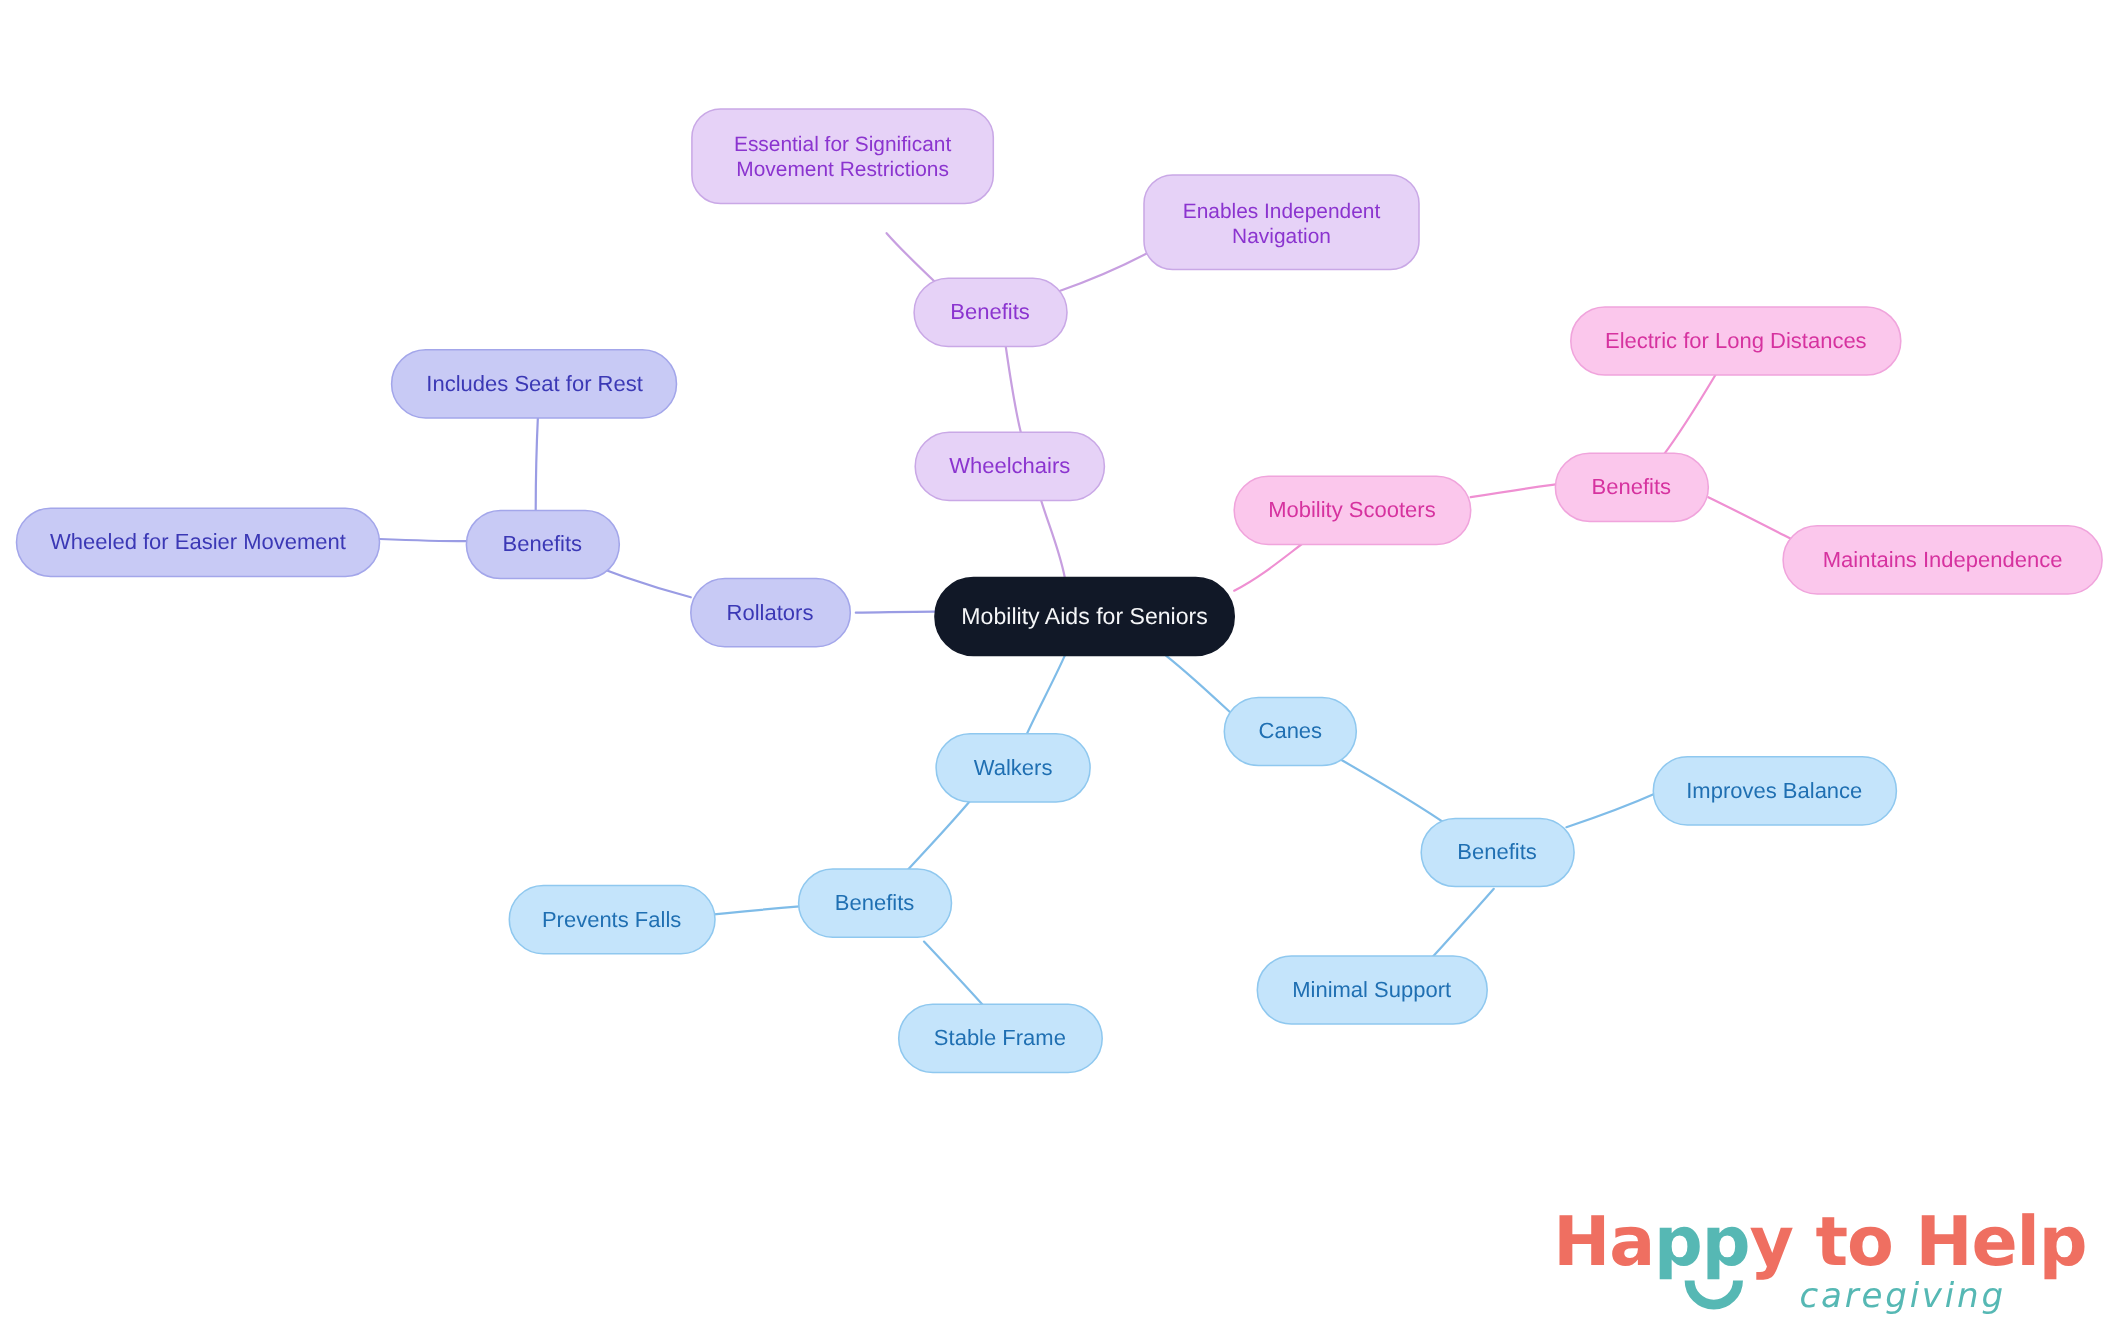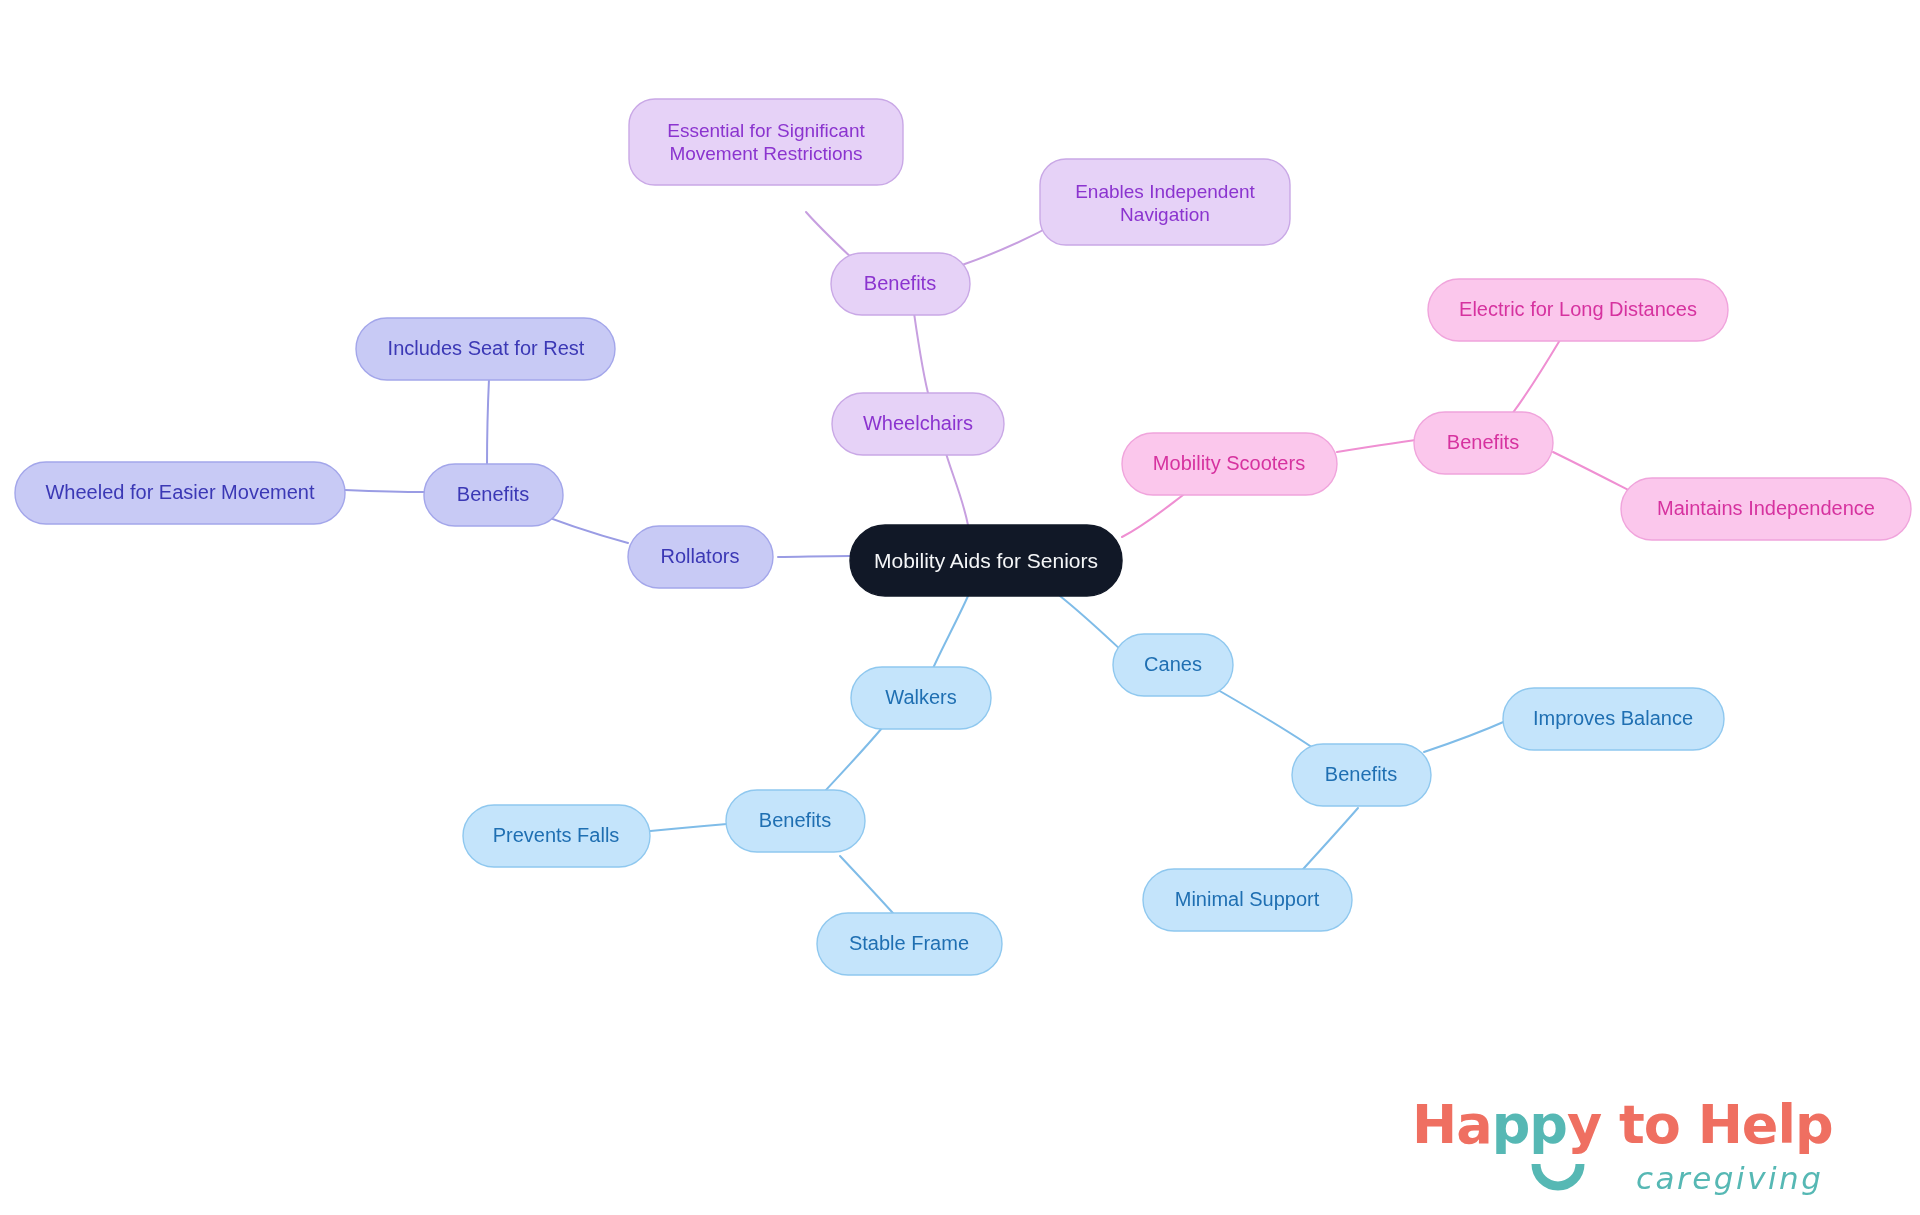--- a/index.html
+++ b/index.html
@@ -50,21 +50,21 @@
   #brand-logo {
     position: absolute;
     left: 1412px;
     top: 1098px;
     width: 480px;
     height: 105px;
   }
   .logo-main {
     font-family: "DejaVu Sans", sans-serif;
     font-weight: bold;
-    font-size: 54px;
+    font-size: 62px;
     letter-spacing: -1px;
     line-height: 1;
     position: absolute;
     left: 0;
     top: 0;
     white-space: nowrap;
   }
   .logo-coral { color: #ef6f61; }
   .logo-teal  { color: #56b8b4; }
   .logo-sub {

